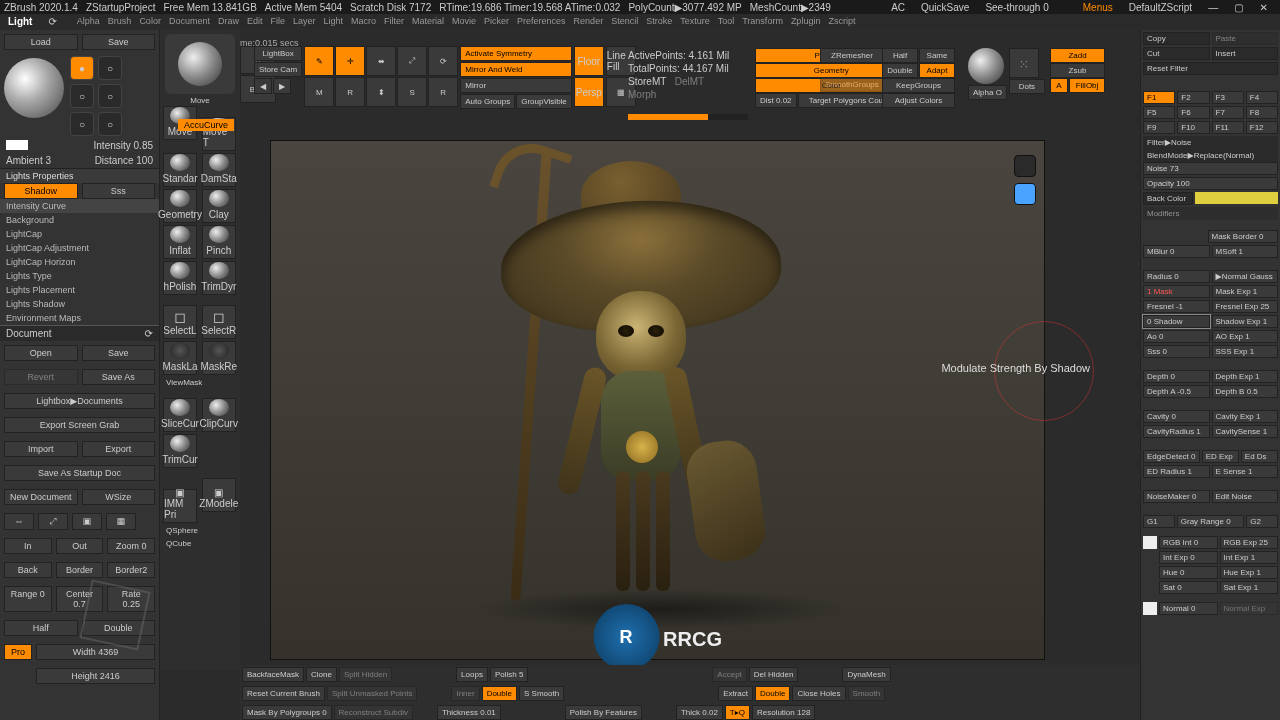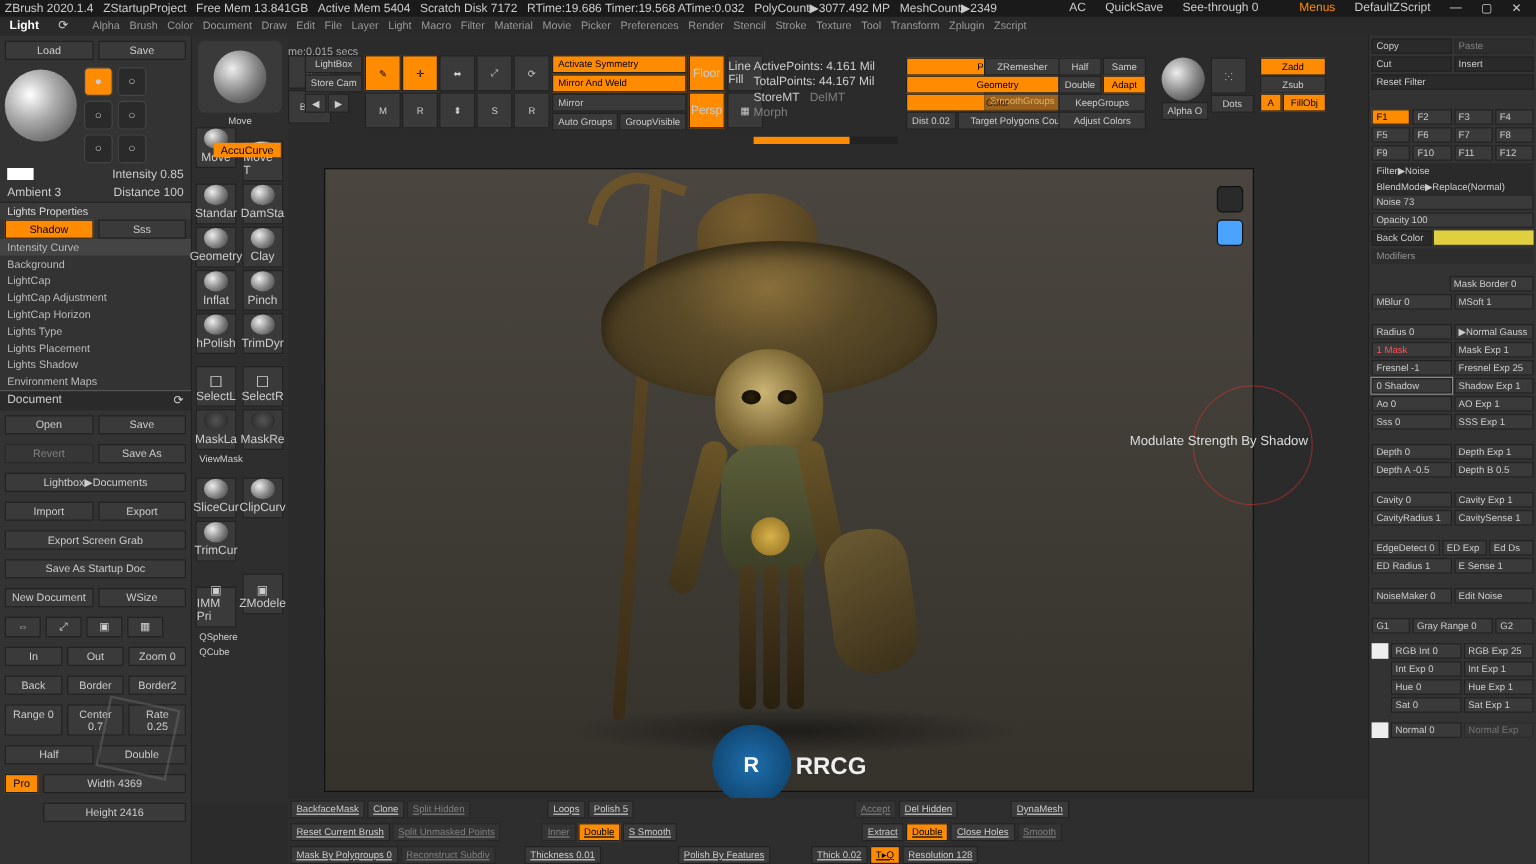--- a/index.html
+++ b/index.html
@@ -62,21 +62,21 @@
 .logo-text { font-size:20px; font-weight:bold; color:#eee; display:inline-block; vertical-align:middle; margin-left:4px; }
 .logo-sub { font-size:12px; color:#ddd; }
 .right-panel { position:absolute; right:0; top:30px; width:140px; height:690px; background:#333; border-left:1px solid #222; padding:2px; overflow:hidden; }
 .rp-row { display:flex; gap:2px; margin-bottom:2px; }
 .rp-cell { flex:1; background:#3a3a3a; padding:1px 3px; font-size:8px; border:1px solid #222; white-space:nowrap; overflow:hidden; }
 .rp-cell.orange { background:#ff8c00; color:#000; }
 .rp-cell.dark { background:#2a2a2a; }
 .rp-head { background:#2a2a2a; padding:2px 4px; font-size:8px; }
 .rp-yellow { background:#e0d040; height:12px; flex:2; }
 .bottom-bar { position:absolute; left:240px; bottom:0; width:900px; height:55px; background:#2e2e2e; display:flex; gap:2px; padding:2px; flex-wrap:wrap; }
-.bb-cell { background:#3a3a3a; padding:2px 4px; font-size:8px; border:1px solid #222;text-decoration:underline; }
+.bb-cell { background:#3a3a3a; padding:2px 4px; font-size:8px; border:1px solid #222; }
 .bb-cell.orange { background:#ff8c00; color:#000; }
 .stats { position:absolute; left:628px; top:50px; font-size:9px; color:#aaa; }
 .stats div { margin-bottom:2px; }
 .watermark { position:absolute; left:85px; top:555px; width:75px; height:75px; opacity:0.3; }
 .wm-cube { width:60px; height:60px; border:2px solid #888; transform:rotate(12deg); }
 </style>
 </head>
 <body>
 
 <div class="titlebar">
@@ -175,25 +175,25 @@
       <div class="lp-btn">Save</div>
     </div>
   <div class="lp-row">
       <div class="lp-btn" style="opacity:.5">Revert</div>
       <div class="lp-btn">Save As</div>
     </div>
   <div class="lp-row">
       <div class="lp-btn">Lightbox▶Documents</div>
     </div>
   <div class="lp-row">
+      <div class="lp-btn">Export Screen Grab</div>
+    </div>
+  <div class="lp-row">
       <div class="lp-btn">Import</div>
       <div class="lp-btn">Export</div>
-    </div>
-  <div class="lp-row">
-      <div class="lp-btn">Export Screen Grab</div>
     </div>
   <div class="lp-row">
       <div class="lp-btn">Save As Startup Doc</div>
     </div>
   <div class="lp-row">
       <div class="lp-btn">New Document</div>
       <div class="lp-btn">WSize</div>
     </div>
   <div class="lp-row">
     <div class="lp-btn" style="flex:0 0 30px">⇔</div>

